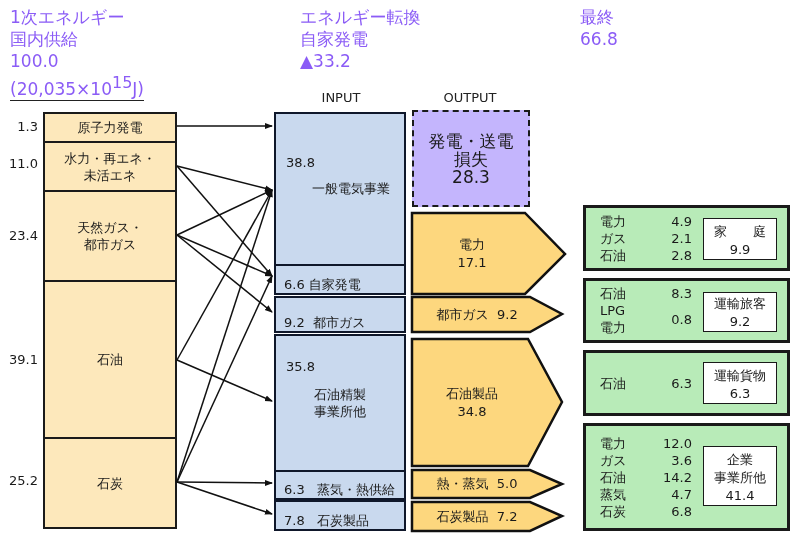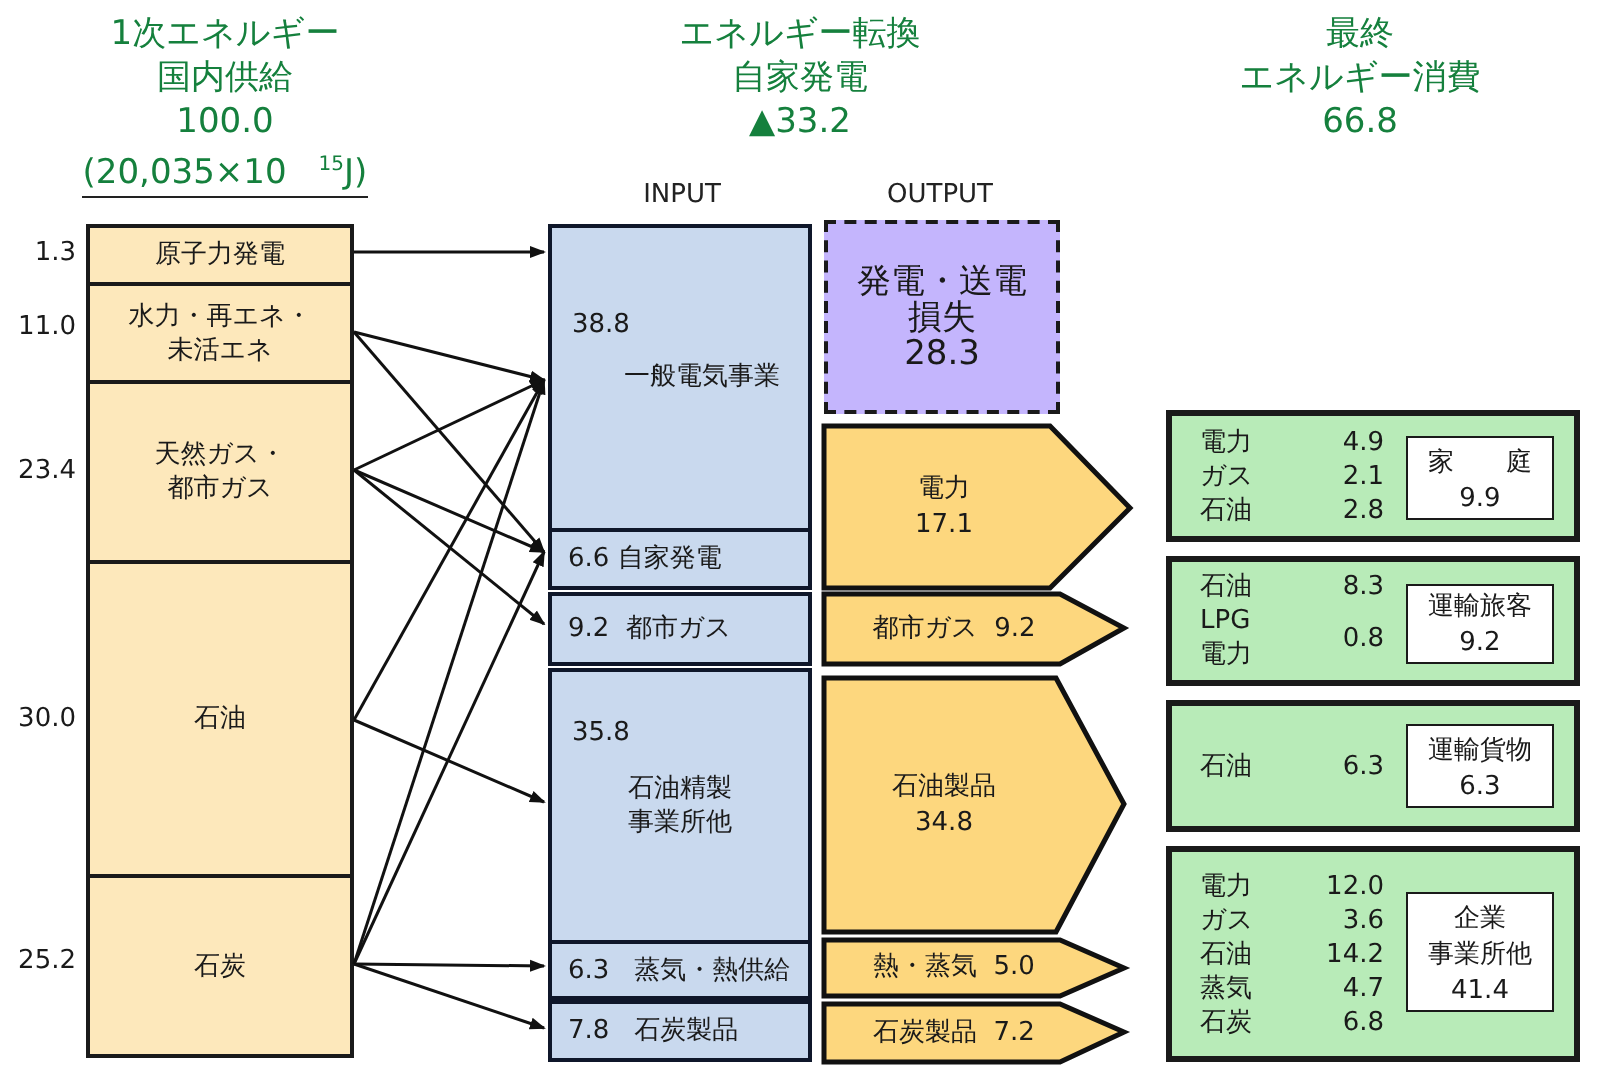--- a/index.html
+++ b/index.html
@@ -1,27 +1,27 @@
 <!DOCTYPE html>
 <html><head>
 <meta charset="utf-8">
 <style>
   html, body { margin:0; padding:0; background:#ffffff; }
   body { width:799px; height:541px; position:relative; overflow:hidden;
          font-family:"DejaVu Sans","Liberation Sans",sans-serif; color:#1a1a1a; }
-  .hdr { position:absolute; text-align:center; font-size:17px; line-height:22px; color:#15803d; }
+  .hdr { position:absolute; text-align:left; font-size:17px; line-height:22px; color:#8b5cf6; }
   .hdr div { white-space:nowrap; }
   .sub { position:absolute; font-size:13px; color:#222; text-align:center; }
   .src { position:absolute; left:43px; width:134px; background:#fde8bb; border:2px solid #1a1a1a;
          box-sizing:border-box; display:flex; align-items:center; justify-content:center;
          text-align:center; font-size:13px; line-height:17px; }
   .srcval { position:absolute; left:0; width:38px; text-align:right; font-size:13px; }
   .inp { position:absolute; left:274px; width:132px; background:#c9d9ee; border:2px solid #0f172a;
          box-sizing:border-box; font-size:13px; line-height:17px; }
-  .inp.row { display:flex; align-items:center; padding-left:8px; }
+  .inp.row { display:flex; align-items:flex-end; padding-left:8px; }
   .inp .num { position:absolute; left:10px; }
   .inp .lbl { position:absolute; left:0; right:0; text-align:center; }
   .loss { position:absolute; left:412px; top:110px; width:118px; height:97px; background:#c4b5fd;
           border:2px dashed #1a1a1a; box-sizing:border-box; display:flex; flex-direction:column;
           align-items:center; justify-content:center; font-size:17px; line-height:18px; }
   .outtxt { position:absolute; text-align:center; font-size:13px; line-height:18px;
             display:flex; flex-direction:column; align-items:center; justify-content:center; }
   .fin { position:absolute; left:583px; width:207px; background:#b8ebb8; border:3px solid #1a1a1a;
          box-sizing:border-box; font-size:13px; }
   .fin .items { position:absolute; left:14px; top:0; bottom:0; display:flex; flex-direction:column; justify-content:center; line-height:17px; }
@@ -34,43 +34,42 @@
   svg.links { position:absolute; left:0; top:0; }
 </style>
 </head>
 <body>
 
 <div class="hdr" style="left:10px;width:205px;top:6px;">
   <div>1次エネルギー</div>
   <div>国内供給</div>
   <div>100.0</div>
   <div style="border-bottom:1.5px solid #222; display:inline-block;">
-    <span>(20,035×10</span><sup style="font-size:10px;margin-left:16px;">15</sup><span>J)</span>
+    <span>(20,035×10</span><sup style="font-size:16px;">15</sup><span>J)</span>
   </div>
 </div>
 
 <div class="hdr" style="left:300px;width:200px;top:6px;">
   <div>エネルギー転換</div>
   <div>自家発電</div>
   <div>▲33.2</div>
 </div>
 
 <div class="hdr" style="left:580px;width:200px;top:6px;">
   <div>最終</div>
-  <div>エネルギー消費</div>
   <div>66.8</div>
 </div>
 
 <div class="sub" style="left:298px;width:86px;top:90px;">INPUT</div>
 <div class="sub" style="left:420px;width:100px;top:90px;">OUTPUT</div>
 
 <div class="srcval" style="top:119px;">1.3</div>
 <div class="srcval" style="top:156px;">11.0</div>
 <div class="srcval" style="top:228px;">23.4</div>
-<div class="srcval" style="top:352px;">30.0</div>
+<div class="srcval" style="top:352px;">39.1</div>
 <div class="srcval" style="top:473px;">25.2</div>
 
 <div class="src" style="top:112px;height:31px;">
   <span>原子力発電</span>
 </div>
 <div class="src" style="top:141px;height:51px;flex-direction:column;">
   <span>水力・再エネ・</span>
   <span>未活エネ</span>
 </div>
 <div class="src" style="top:190px;height:92px;flex-direction:column;">

